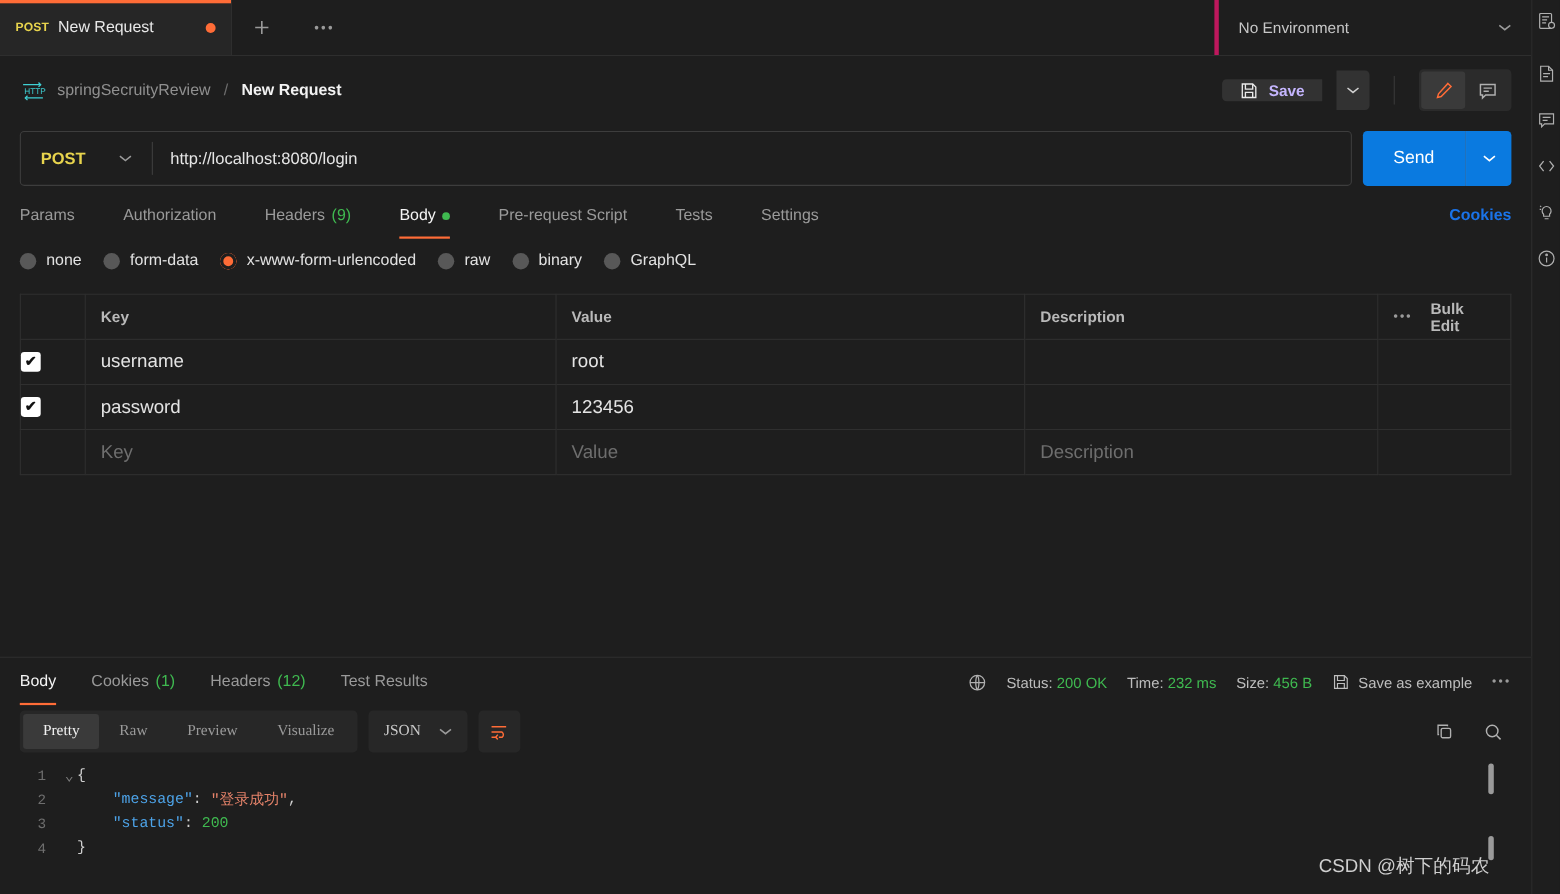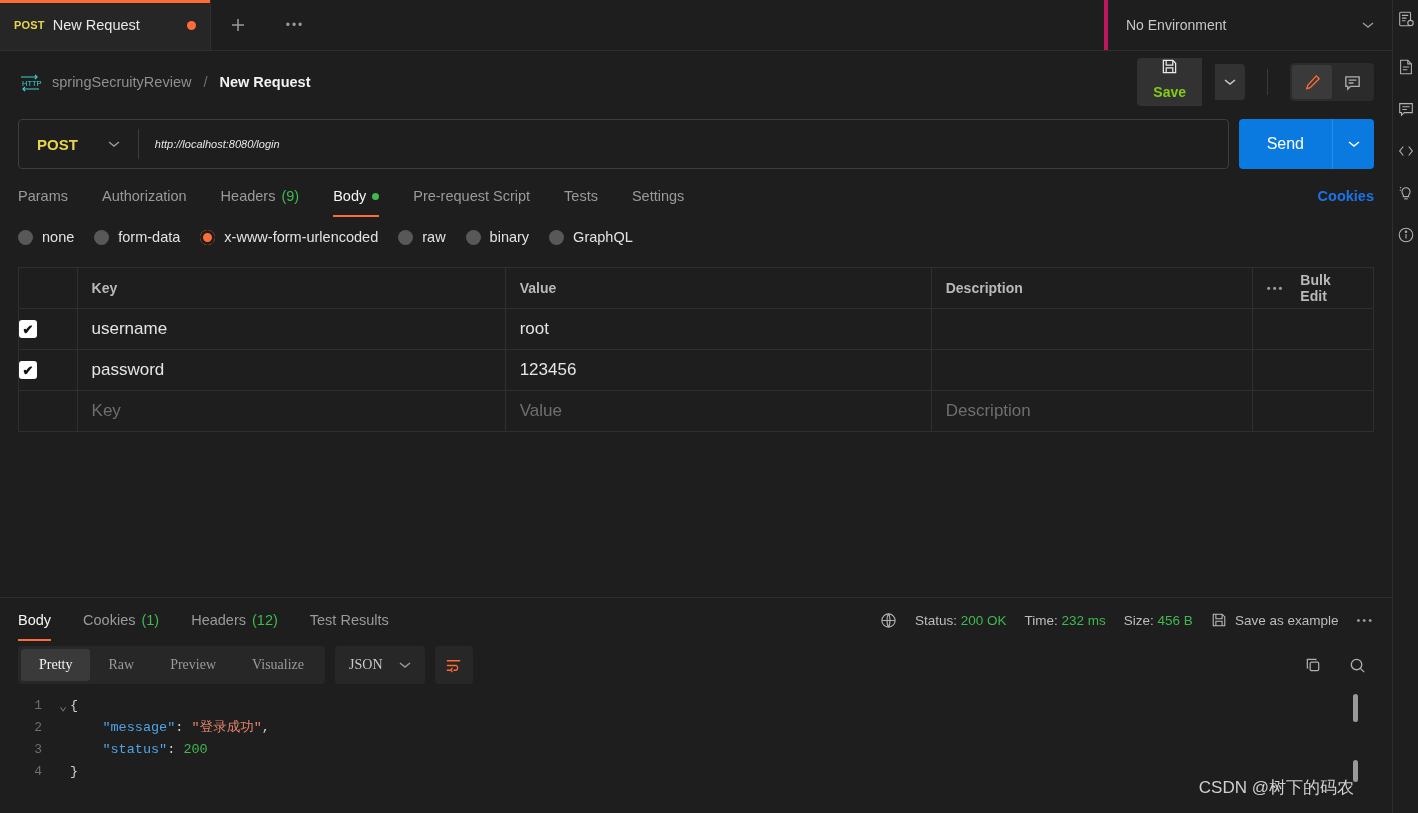--- a/index.html
+++ b/index.html
@@ -39,54 +39,54 @@
   .chev { font-size: 11px; color: #9a9a9a; }
 
   
   .crumbrow { height: 62px; display: flex; align-items: center; padding: 0 18px; gap: 12px; }
   .http-icon { width: 22px; height: 18px; color: #3fd0d4; }
   .crumb-coll { font-size: 14.5px; color: #8f8f8f; }
   .crumb-sep { font-size: 14.5px; color: #6e6e6e; }
   .crumb-cur { font-size: 14.5px; color: #f2f2f2; font-weight: bold; }
   .crumb-spacer { flex: 1; }
   .save-btn {
-    display: flex; align-items: center; gap: 9px; height: 48px; padding: 0 16px;
-    background: #323232; border-radius: 4px 0 0 4px; font-size: 14px; color: #84cc16; font-weight: bold; flex-direction: column;
+    display: flex; align-items: center; gap: 9px; height: 20px; padding: 0 16px;
+    background: #323232; border-radius: 4px 0 0 4px; font-size: 14px; color: #c4b5fd; font-weight: bold;
   }
   .save-caret {
     width: 30px; height: 36px; display: flex; align-items: center; justify-content: center;
     background: #323232; border-radius: 0 4px 4px 0; margin-left: 1px;
   }
   .vr { width: 1px; height: 26px; background: #3a3a3a; margin: 0 10px; }
   .togglegrp { display: flex; background: #2b2b2b; border-radius: 4px; padding: 2px; }
   .tgl { width: 40px; height: 34px; display: flex; align-items: center; justify-content: center; border-radius: 3px; }
   .tgl.on { background: #3a3a3a; }
 
   
   .urlrow { display: flex; align-items: center; padding: 0 18px; gap: 0; height: 62px; }
   .urlbox {
     flex: 1; height: 50px; display: flex; align-items: center;
     border: 1px solid #3d3d3d; border-radius: 4px; background: #1e1e1e;
   }
   .method { display: flex; align-items: center; gap: 30px; padding: 0 18px; height: 100%; }
   .method-label { font-size: 15px; font-weight: bold; color: #e8d44d; }
   .method-div { width: 1px; height: 30px; background: #3d3d3d; }
-  .url-input { flex: 1; padding: 0 16px; font-size: 11px; color: #e6e6e6; font-style: italic; }
+  .url-input { flex: 1; padding: 0 16px; font-size: 15px; color: #e6e6e6; }
   .send-wrap { display: flex; margin-left: 10px; }
   .send-btn {
     height: 50px; padding: 0 28px; background: #0a7ae0; color: #fff; font-size: 16px; font-weight: normal;
     display: flex; align-items: center; border-radius: 4px 0 0 4px;
   }
   .send-caret {
     height: 50px; width: 42px; background: #0a7ae0; border-left: 1px solid #2a8ce8;
     display: flex; align-items: center; justify-content: center; border-radius: 0 4px 4px 0; color: #fff;
   }
 
   
-  .reqtabs { display: flex; align-items: center; padding: 0 18px; height: 42px; gap: 2px; }
+  .reqtabs { display: flex; align-items: center; padding: 0 18px; height: 42px; gap: 12px; }
   .rtab { position: relative; font-size: 14.5px; color: #9a9a9a; padding: 0 16px; height: 42px; display: flex; align-items: center; gap: 6px; }
   .rtab:first-child { padding-left: 0; }
   .rtab.active { color: #f5f5f5; }
   .rtab.active::after {
     content: ""; position: absolute; left: 16px; right: 16px; bottom: 0; height: 2px; background: #ff6c37;
   }
   .rtab:first-child.active::after { left: 0; }
   .cnt { color: #3fb950; }
   .greendot { width: 7px; height: 7px; border-radius: 50%; background: #3fb950; }
   .reqtabs-spacer { flex: 1; }

